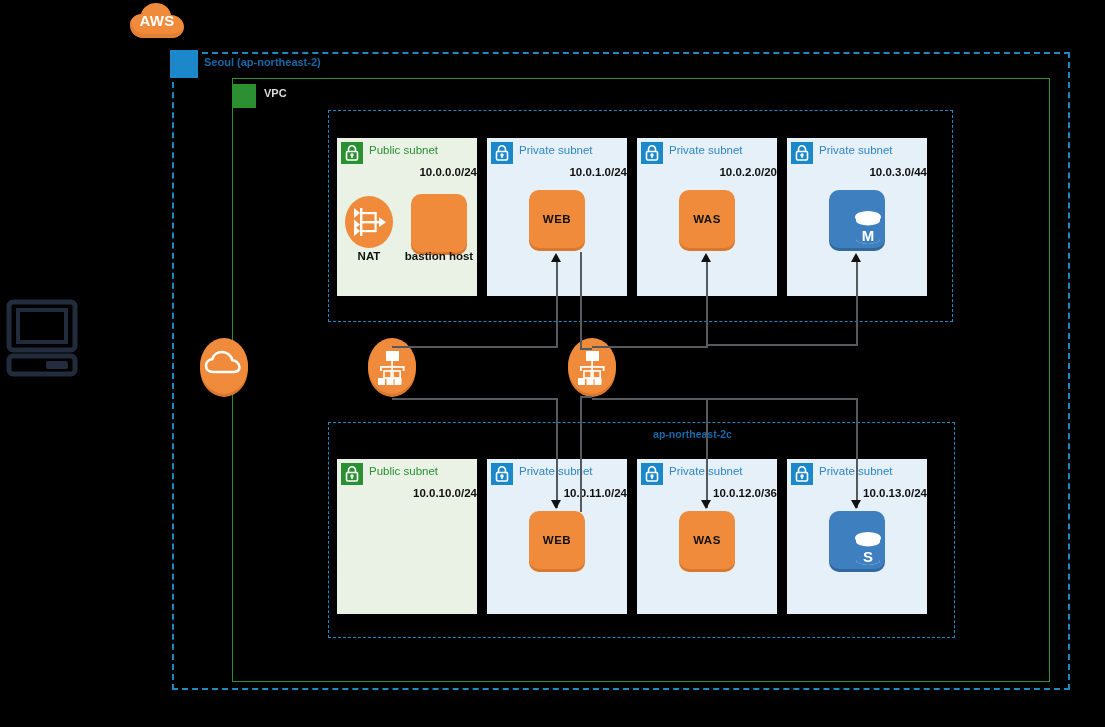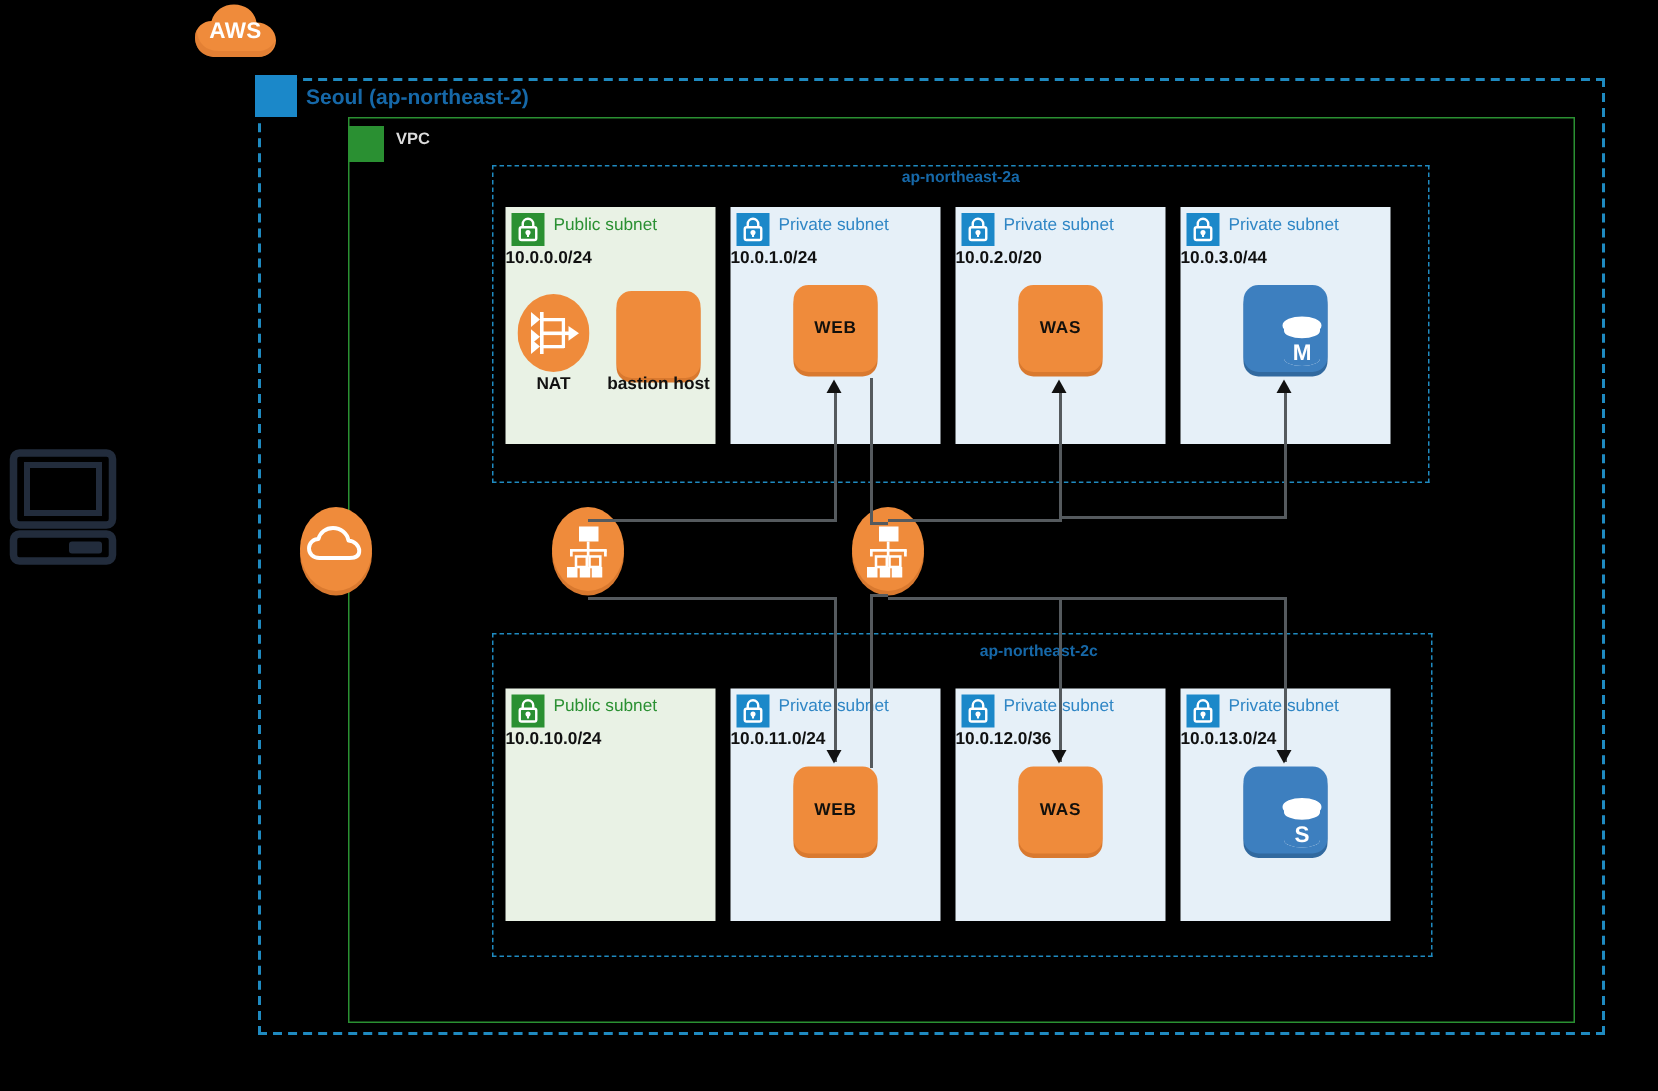--- a/index.html
+++ b/index.html
@@ -39,21 +39,21 @@
     border: 2px dashed #1f8ac0;
     box-sizing: border-box;
   }
   .region-tag {
     left: 170px; top: 50px; width: 28px; height: 28px;
     background: #1b88c9;
   }
   .region-label {
     left: 204px; top: 56px;
     color: #1668a8;
-    font-size: 14px;
+    font-size: 11px;
     font-weight: bold;
     white-space: nowrap;
   }
 
   
   .vpc-box {
     left: 232px; top: 78px; width: 818px; height: 604px;
     border: 1.5px solid #2a9032;
     box-sizing: border-box;
   }
@@ -103,21 +103,21 @@
     left: 32px; top: 6px;
     font-size: 11.5px;
     white-space: nowrap;
   }
   .subnet-title.green { color: #2a9032; }
   .subnet-title.blue  { color: #2f86c5; }
 
   .subnet-cidr {
     position: absolute;
     left: 0; top: 28px; width: 100%;
-    text-align: left;
+    text-align: right;
     font-size: 11.5px;
     font-weight: bold;
     color: #111111;
   }
 
   
   .ec2-node {
     position: absolute;
     width: 56px; height: 58px;
     border-radius: 10px;
@@ -256,21 +256,20 @@
       <rect x="23.2" y="29" width="1.8" height="4" fill="#ffffff"></rect>
       <rect x="16" y="33" width="7.2" height="7" fill="none" stroke="#ffffff" stroke-width="1.7"></rect>
       <rect x="25" y="33" width="7.2" height="7" fill="none" stroke="#ffffff" stroke-width="1.7"></rect>
       <rect x="10" y="40" width="7" height="7" fill="#ffffff"></rect>
       <rect x="18.5" y="40" width="7" height="7" fill="#ffffff"></rect>
       <rect x="26.5" y="40" width="7" height="7" fill="#ffffff"></rect>
     </svg>
   </div>
 
   <div class="abs az-box az-a"></div>
-  <div class="abs az-label az-a-label">ap-northeast-2a</div>
 
   <div class="abs subnet public" style="left:337px; top:138px; width:140px; height:158px;">
     <div class="subnet-tag green">
       <svg width="22" height="22" viewBox="0 0 22 22">
         <path d="M7.5 9.5 V7.3 a3.5 3.5 0 0 1 7 0 V9.5" fill="none" stroke="#ffffff" stroke-width="1.6"></path>
         <rect x="5.5" y="9.5" width="11" height="8.5" rx="1.2" fill="none" stroke="#ffffff" stroke-width="1.6"></rect>
         <circle cx="11" cy="13" r="1.7" fill="#ffffff"></circle>
         <rect x="10.3" y="13" width="1.4" height="3" fill="#ffffff"></rect>
       </svg>
     </div>

